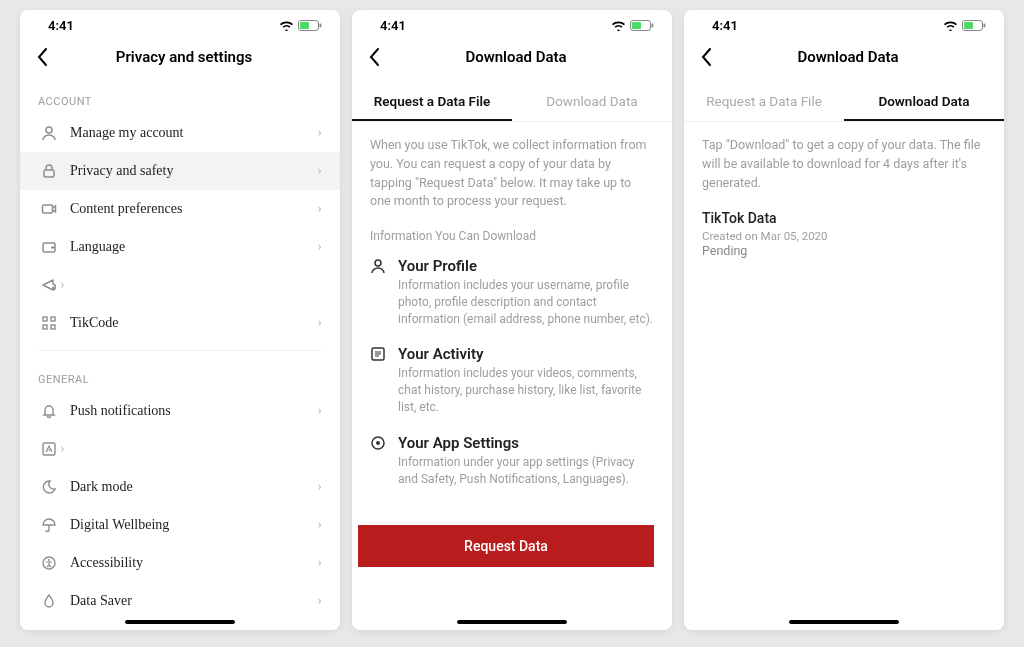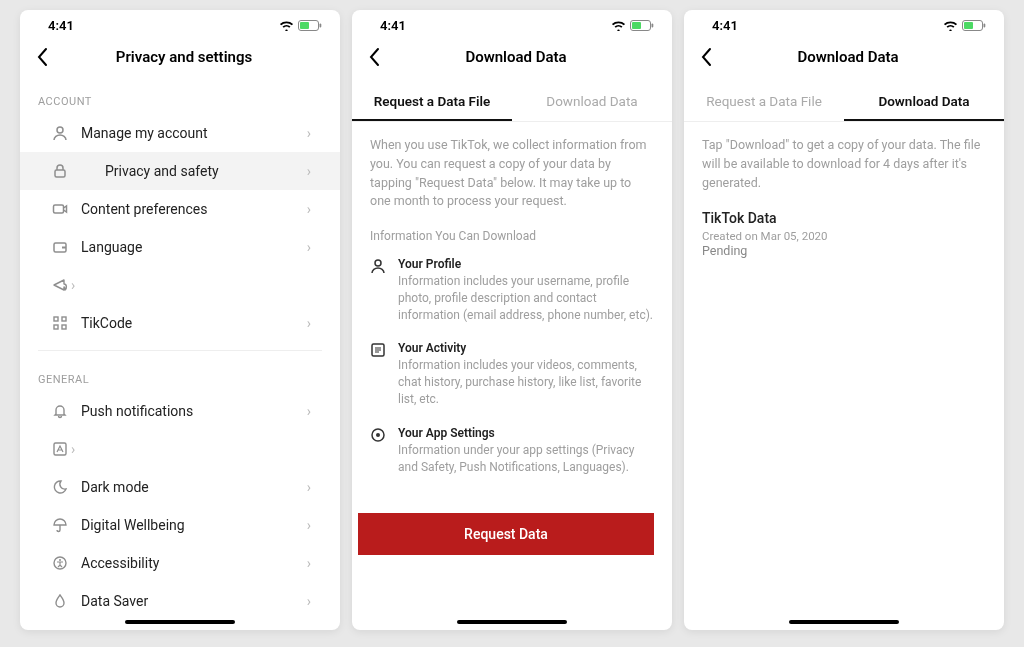--- a/index.html
+++ b/index.html
@@ -55,24 +55,25 @@
   .section-label {
     padding: 14px 18px 6px 18px;
     font-size: 11px;
     color: #9e9e9e;
     letter-spacing: 0.5px;
   }
   .list { display: flex; flex-direction: column; }
   .list-row {
     display: flex;
     align-items: center;
-    padding: 11px 29px;
+    padding: 11px 18px;
     cursor: pointer;
-  }
-  .list-row.selected { background: #f3f3f3; gap: 24px; }
+    font-family: Liberation Serif, serif;
+  }
+  .list-row.selected { background: #f3f3f3; }
   .row-icon {
     width: 22px;
     color: #8e8e8e;
     display: flex;
     align-items: center;
     justify-content: center;
   }
   .row-label {
     flex: 1;
     font-size: 14px;
@@ -124,21 +125,21 @@
     align-items: flex-start;
   }
   .info-icon {
     width: 18px;
     flex-shrink: 0;
     color: #333;
     padding-top: 1px;
   }
   .info-content { flex: 1; }
   .info-title {
-    font-size: 12px;
+    font-size: 15px;
     font-weight: 600;
     color: #222;
     margin-bottom: 2px;
   }
   .info-desc {
     font-size: 12px;
     color: #9e9e9e;
     line-height: 1.4;
   }
   .primary-btn {

